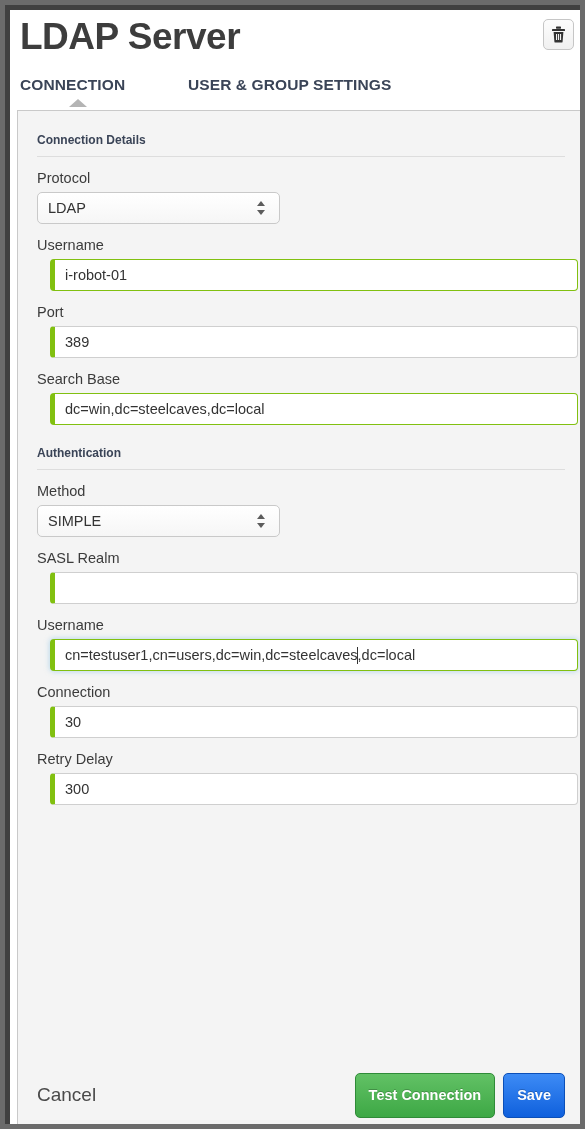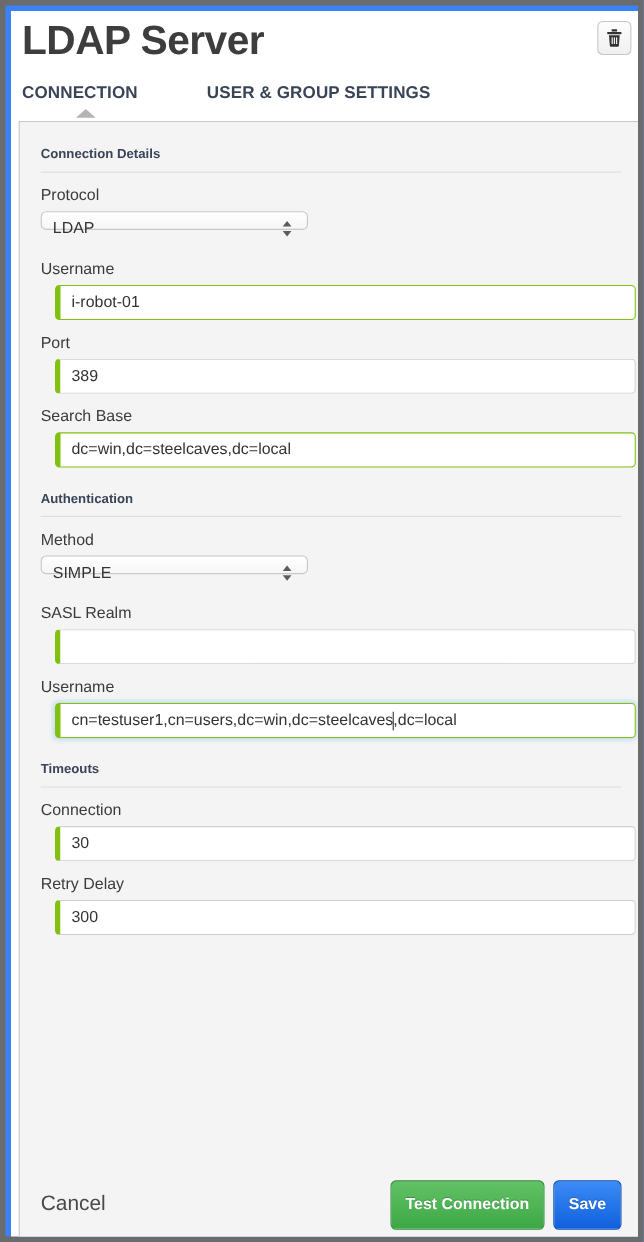--- a/index.html
+++ b/index.html
@@ -15,21 +15,21 @@
   }
 
   
   .window {
     position: absolute;
     left: 0; top: 0;
     width: 585px;
     height: 1129px;
     box-sizing: border-box;
     border: 5px solid #6b6b6b;
-    background: #3b82f6;
+    background: #404040;
     overflow: hidden;
   }
   .page {
     position: absolute;
     left: 5px; top: 5px;
     width: 575px;
     height: 1119px;
     background: #ffffff;
     box-sizing: border-box;
   }
@@ -185,21 +185,21 @@
 
   
   .select-wrap {
     position: relative;
     width: 243px;
     height: 32px;
   }
   .select-box {
     box-sizing: border-box;
     width: 243px;
-    height: 17px;
+    height: 32px;
     background: linear-gradient(to bottom, #ffffff 0%, #f6f6f6 100%);
     border: 1px solid #c9c9c9;
     border-radius: 5px;
     font-size: 14.5px;
     color: #333333;
     line-height: 30px;
     padding-left: 10px;
     cursor: pointer;
   }
   .select-arrows {
@@ -352,21 +352,20 @@
         <div class="field">
           <label class="field-label">Username</label>
           <div class="text-input focused input-faux">
             <span>cn=testuser1,cn=users,dc=win,dc=steelcaves</span>
             <span class="caret"></span>
             <span>,dc=local</span>
           </div>
         </div>
 
 
-        <div class="section-title spaced">Timeouts</div>
 
         <div class="field">
           <label class="field-label">Connection</label>
           <input class="text-input" type="text" value="30" style="">
         </div>
 
         <div class="field">
           <label class="field-label">Retry Delay</label>
           <input class="text-input" type="text" value="300" style="">
         </div>

